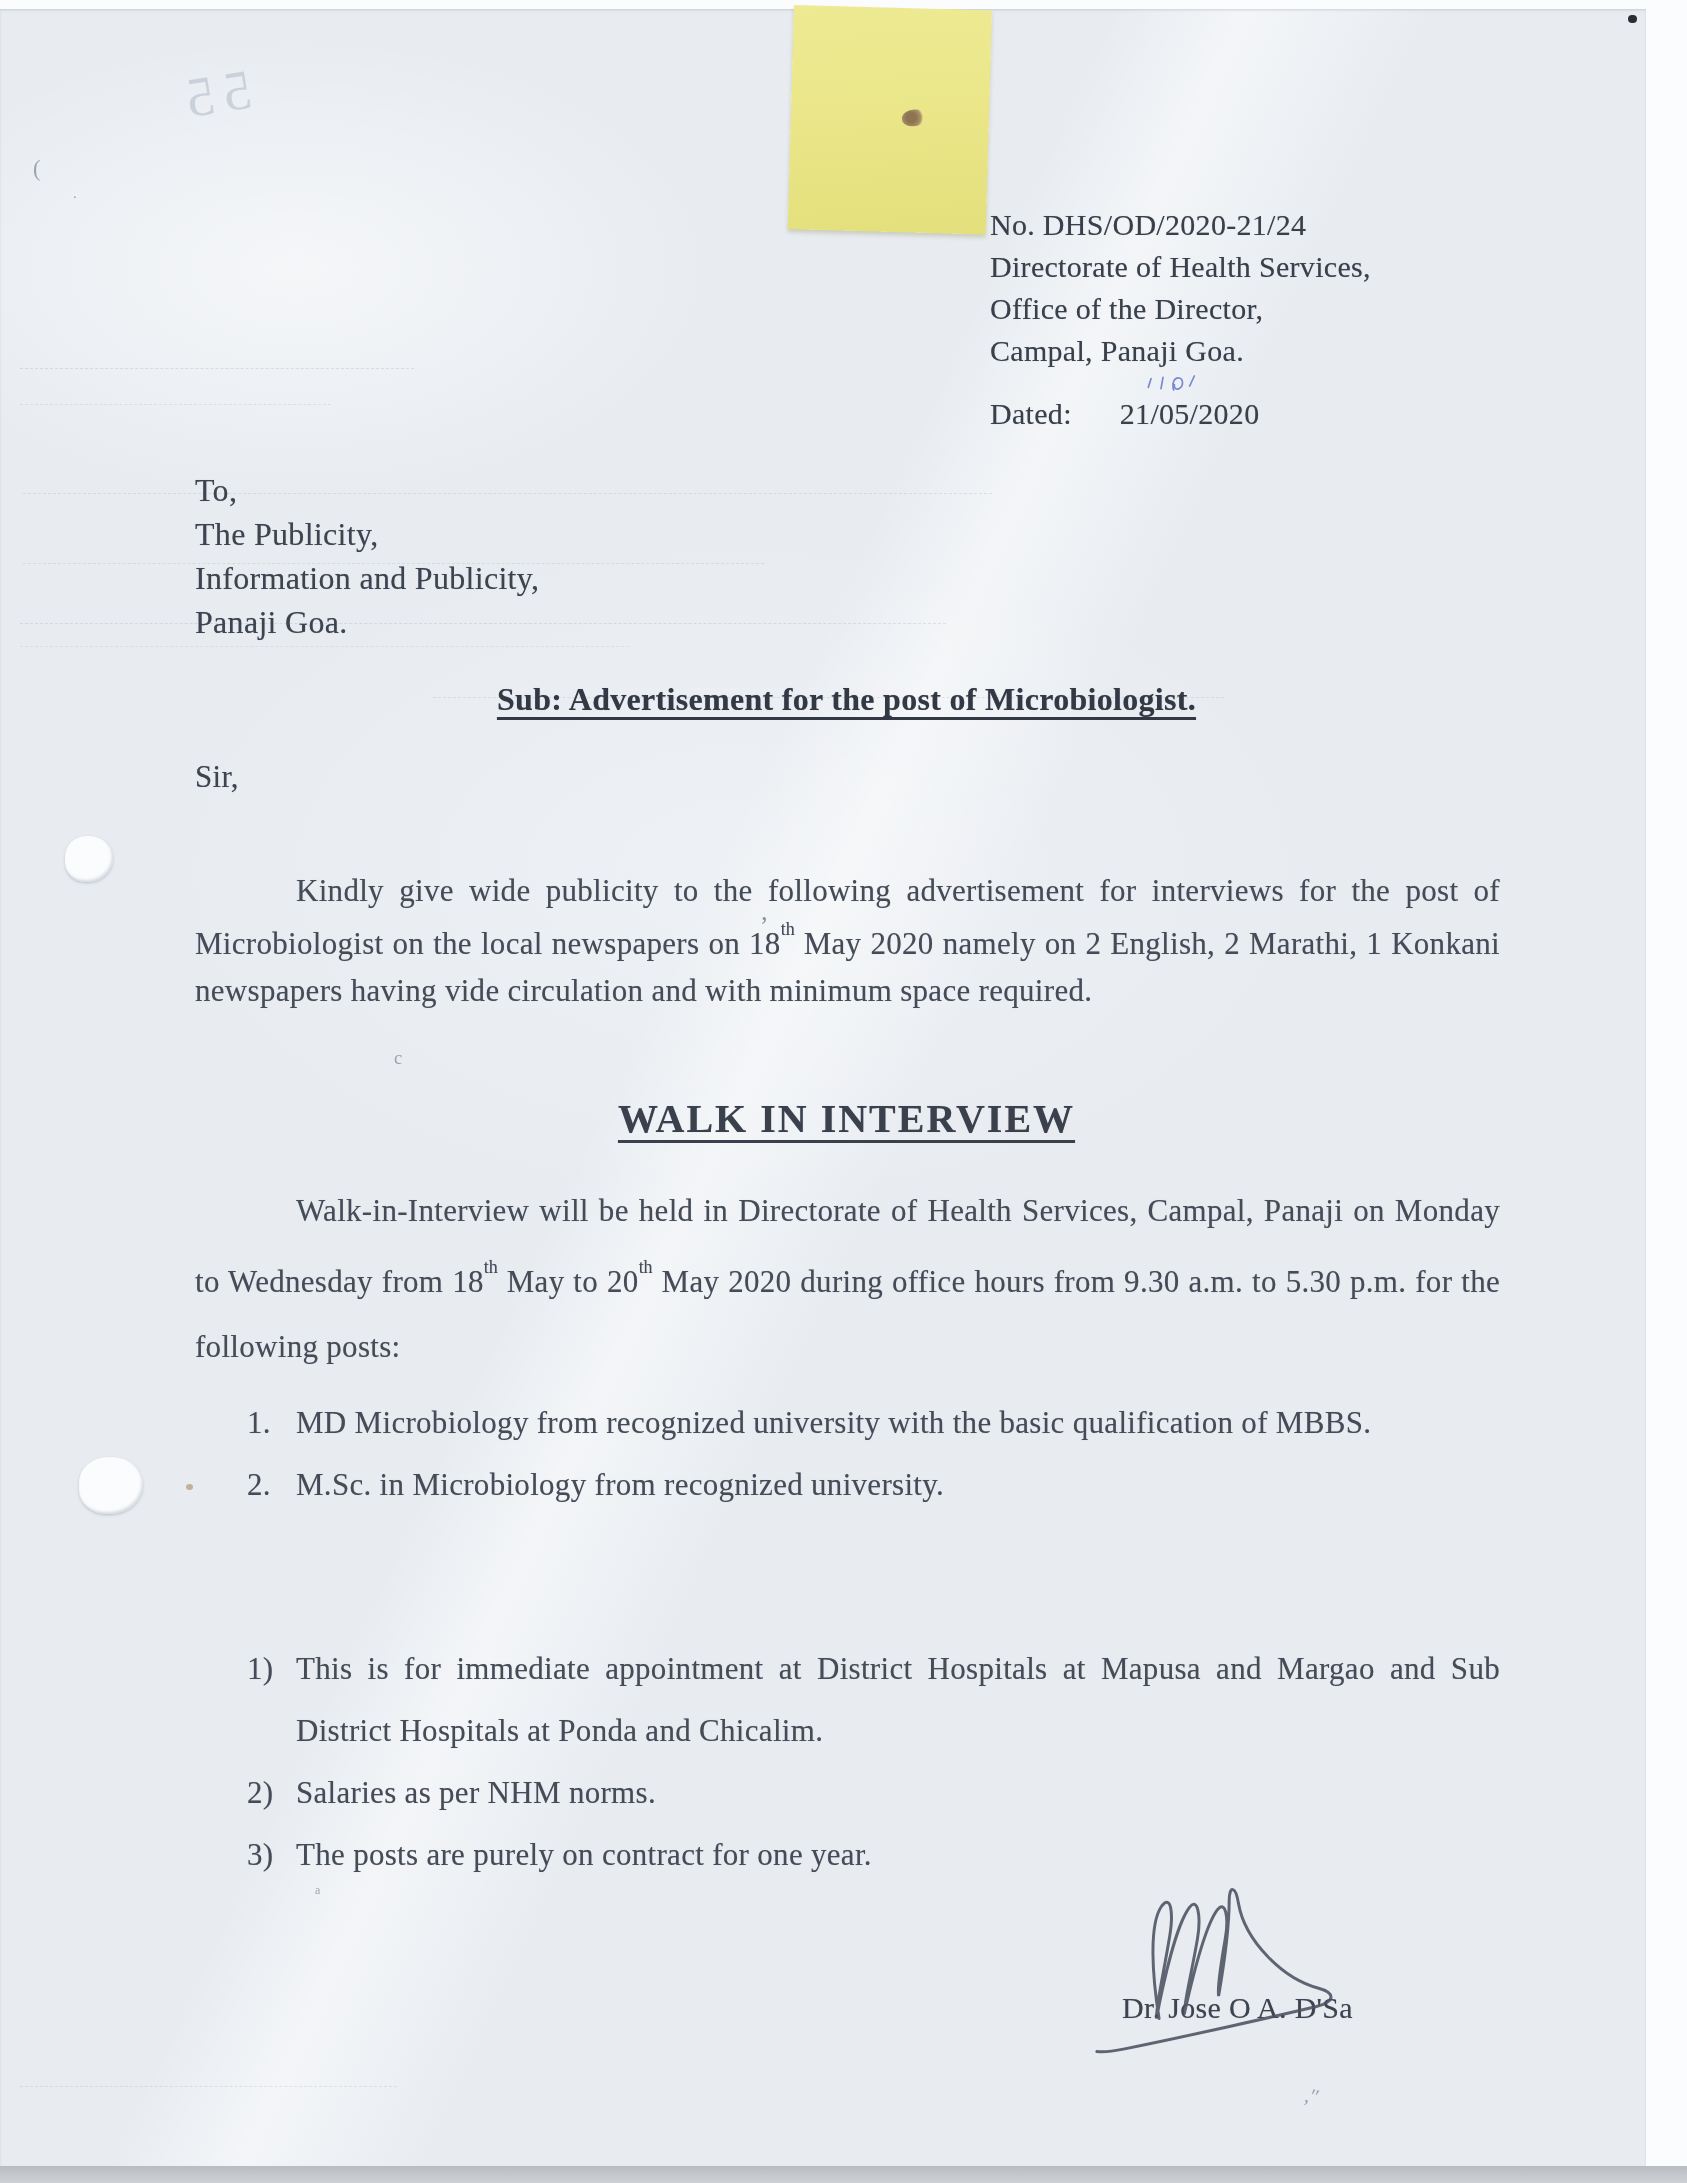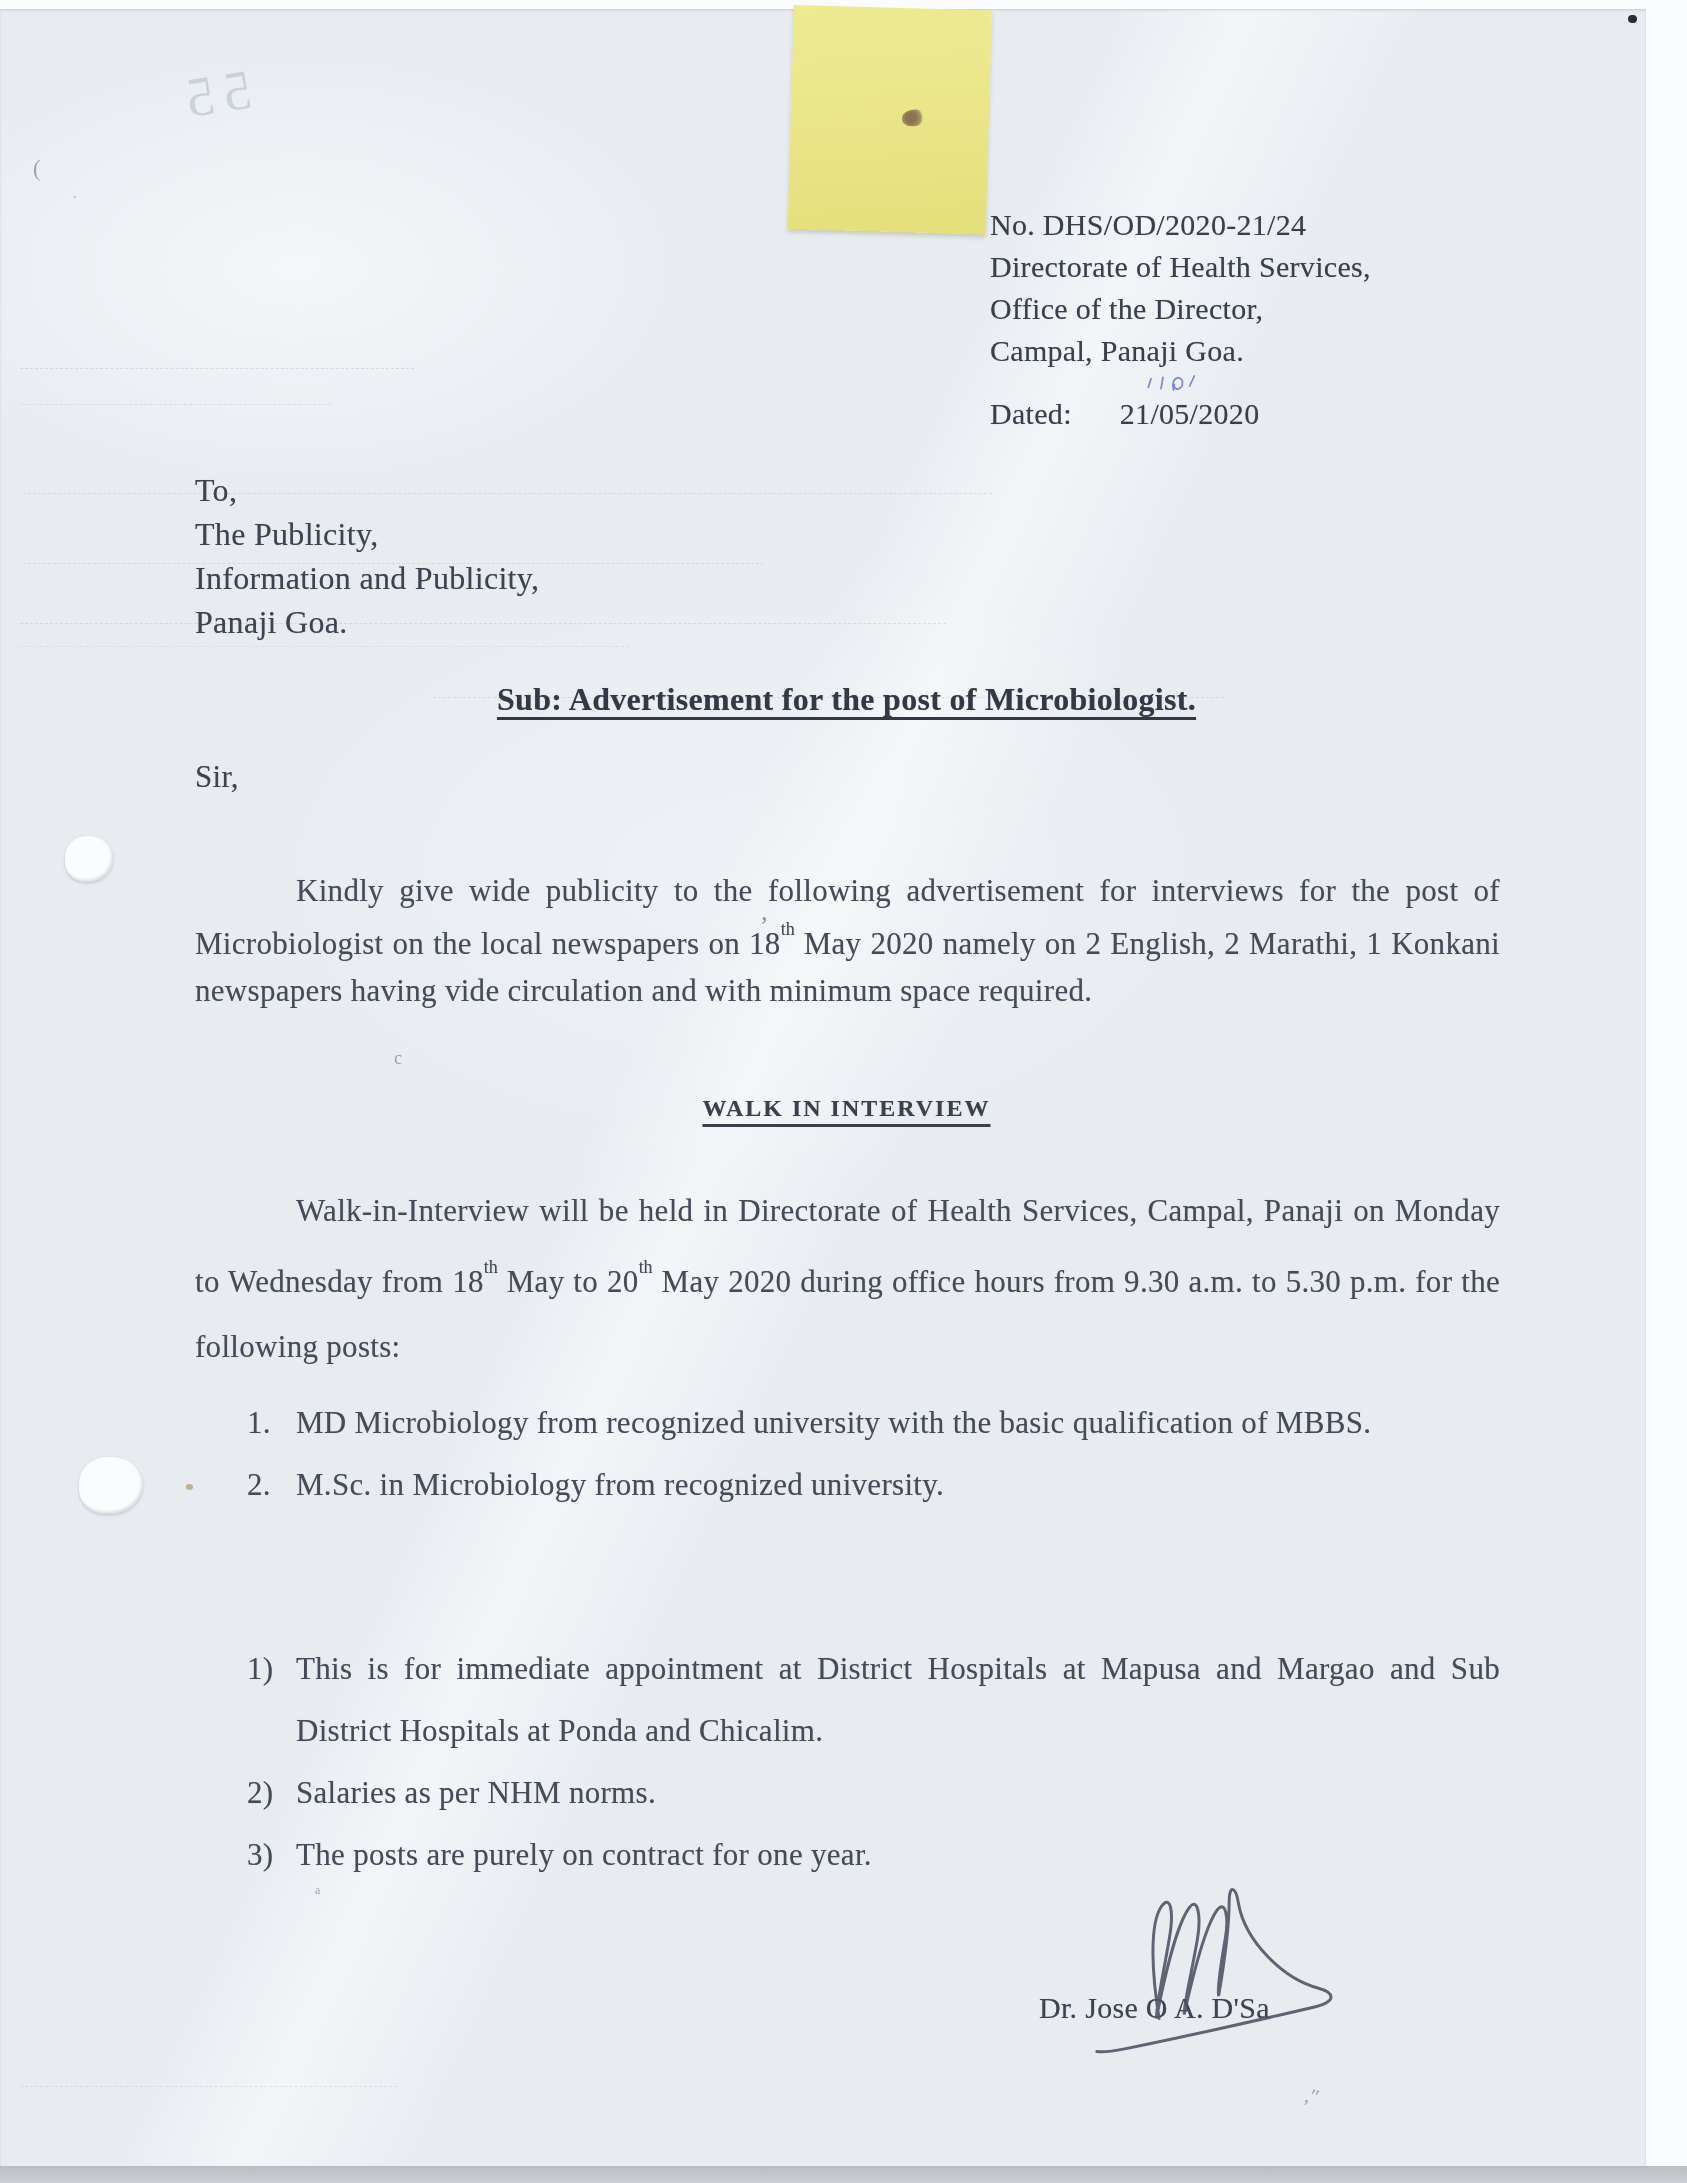--- a/index.html
+++ b/index.html
@@ -53,32 +53,32 @@
 
   .salutation{left:195px;top:750px;font-size:31px;color:#3d4450;}
 
   .para{position:absolute;left:195px;width:1305px;margin:0;text-align:justify;
     font-size:31px;color:#454c58;text-shadow:0 0 0.7px rgba(62,72,88,.4);letter-spacing:0.3px;}
   .para1{top:859px;line-height:46px;text-indent:101px;}
   .para2{top:1170px;line-height:64px;text-indent:101px;}
   sup{font-size:.58em;position:relative;top:-.45em;letter-spacing:0;}
 
   .walkin{left:195px;top:1086px;width:1303px;text-align:center;
-    font-size:24px;font-weight:bold;letter-spacing:2px;color:#3a414d;}
+    font-size:40px;font-weight:bold;letter-spacing:2px;color:#3a414d;}
   .walkin span{text-decoration:underline;text-decoration-thickness:2.6px;text-underline-offset:8px;}
 
   .list{position:absolute;left:247px;width:1253px;font-size:31px;color:#454c58;
     text-shadow:0 0 0.7px rgba(62,72,88,.4);letter-spacing:0.3px;}
   .posts{top:1383px;line-height:62px;}
   .terms{top:1629px;line-height:62px;}
   .li-row{display:flex;align-items:flex-start;}
   .li-marker{flex:none;width:49px;}
   .li-text{flex:1;text-align:justify;margin:0;}
 
-  .sig-name{left:1039px;top:1982px;width:397px;font-size:30px;color:#3d4450;}
+  .sig-name{left:1039px;top:1982px;width:397px;text-align:center;font-size:30px;color:#3d4450;}
   .sig-title{left:1001px;top:2025px;width:476px;text-align:center;font-size:31px;color:#3d4450;}
   .sig-svg{position:absolute;left:1085px;top:1869px;width:291px;height:179px;}
 
   .ghost{position:absolute;left:177px;top:53px;font-size:56px;color:rgba(150,162,180,.38);
     transform:scaleX(-1) rotate(9deg);letter-spacing:9.3px;}
   .blue-mark{position:absolute;left:1143px;top:357px;width:56px;height:32px;}
   .white-blob{position:absolute;border-radius:48% 52% 55% 45%;background:#fbfcfd;
     box-shadow:0 1.3px 2.6px rgba(150,158,168,.5), inset -1.3px -2px 2.6px rgba(205,212,220,.8);}
   .blob1{left:65px;top:827px;width:48px;height:46px;}
   .blob2{left:79px;top:1448px;width:64px;height:57px;}

